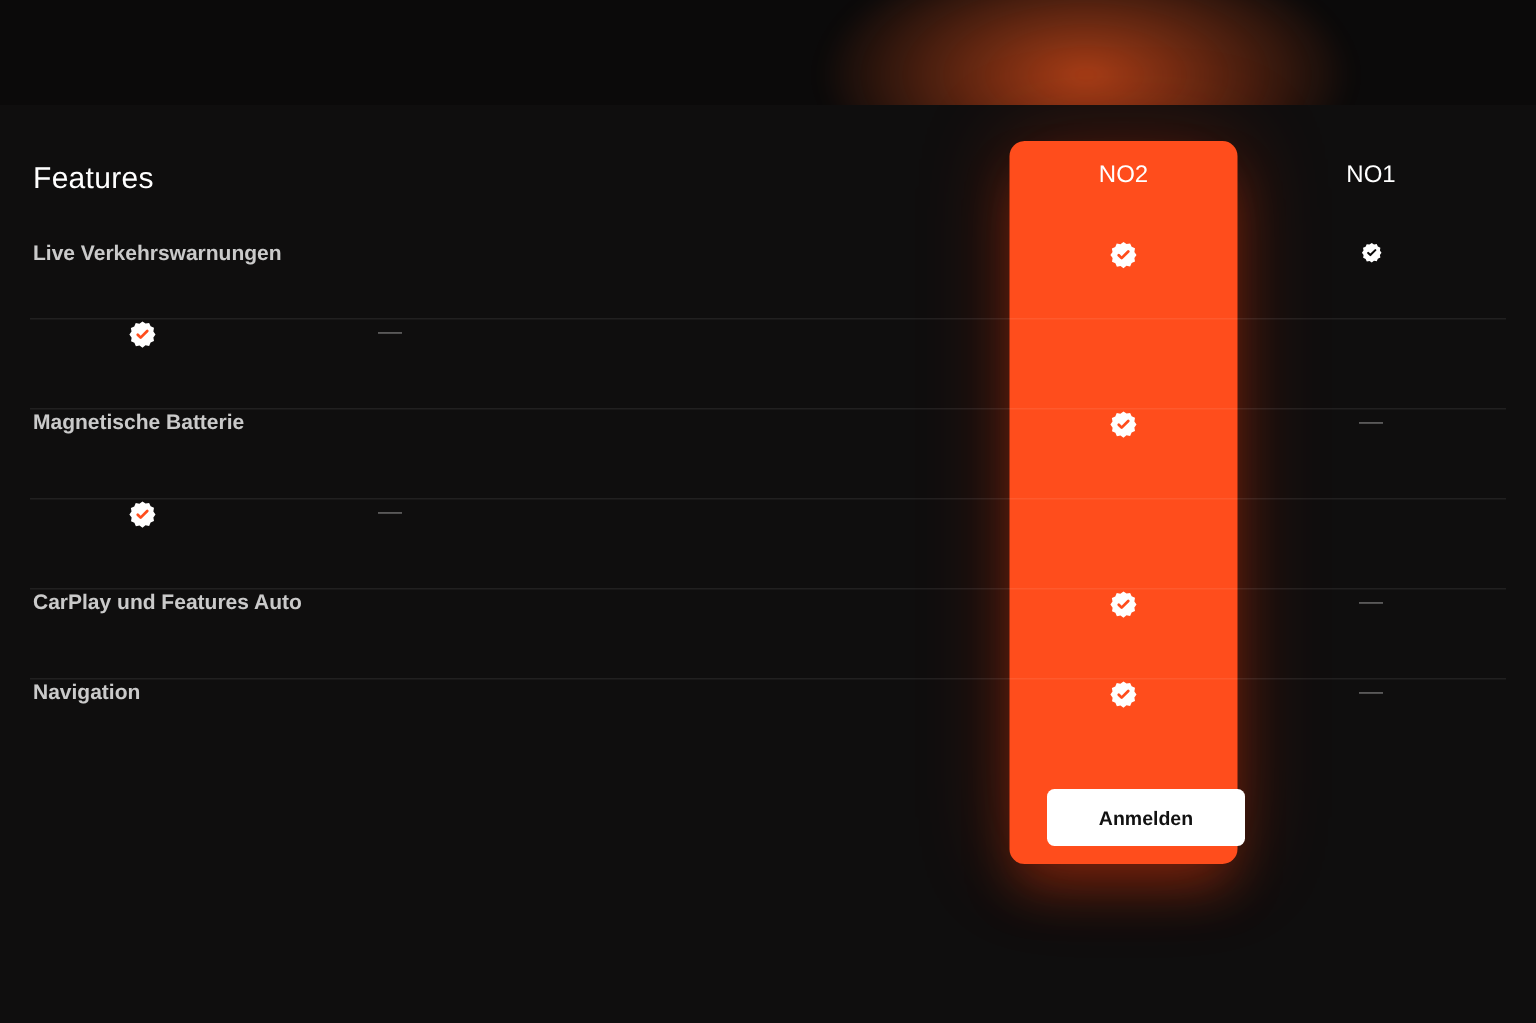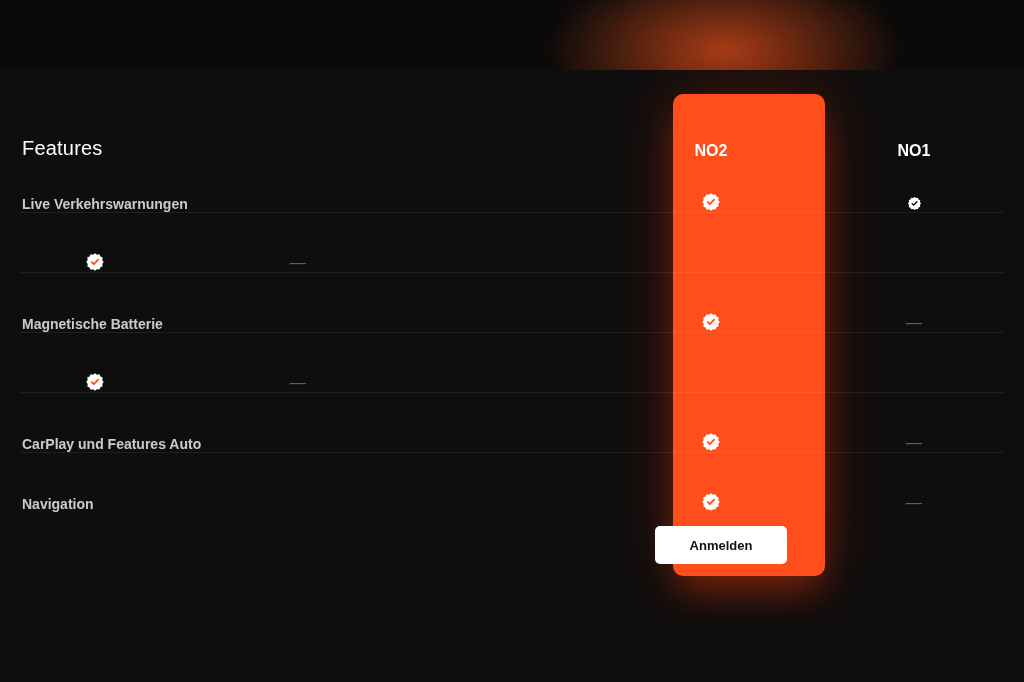--- a/index.html
+++ b/index.html
@@ -32,28 +32,27 @@
   }
   .content {
     position: absolute;
     top: 108px;
     left: 20px;
     right: 20px;
     z-index: 2;
   }
   .row {
     display: flex;
-    align-items: flex-end;
+    align-items: flex-start;
     height: 60px;
     border-top: 1px solid rgba(255,255,255,0.08);
-    gap: 38px;
   }
   .row:first-child { border-top: none; height: 52px; }
   .row.header .feat { font-size: 20px; font-weight: 500; color: #fff; letter-spacing: .2px; }
-  .row.header .col-head { font-size: 16px; font-weight: 700; color: #fff; text-align: center; }
+  .row.header .col-head { font-size: 16px; font-weight: 400; color: #fff; text-align: center; }
   .feat {
     flex: 1;
     font-size: 14px;
     color: rgba(255,255,255,0.78);
     font-weight: 700;
     padding-left: 2px;
   }
   .col {
     width: 180px;
     text-align: center;
@@ -75,21 +74,21 @@
     background: #ff4d1c;
     border-radius: 10px;
     box-shadow: 0 20px 34px -6px rgba(255,60,10,0.35), 0 0 60px rgba(255,60,10,0.25);
     z-index: 1;
     pointer-events: none;
   }
 
   .cta {
     position: absolute;
     top: 526px;
-    left: 655px;
+    left: 698px;
     width: 132px;
     height: 38px;
     background: #fff;
     color: #111;
     font-size: 13px;
     font-weight: 600;
     border: none;
     border-radius: 5px;
     cursor: pointer;
     z-index: 3;

